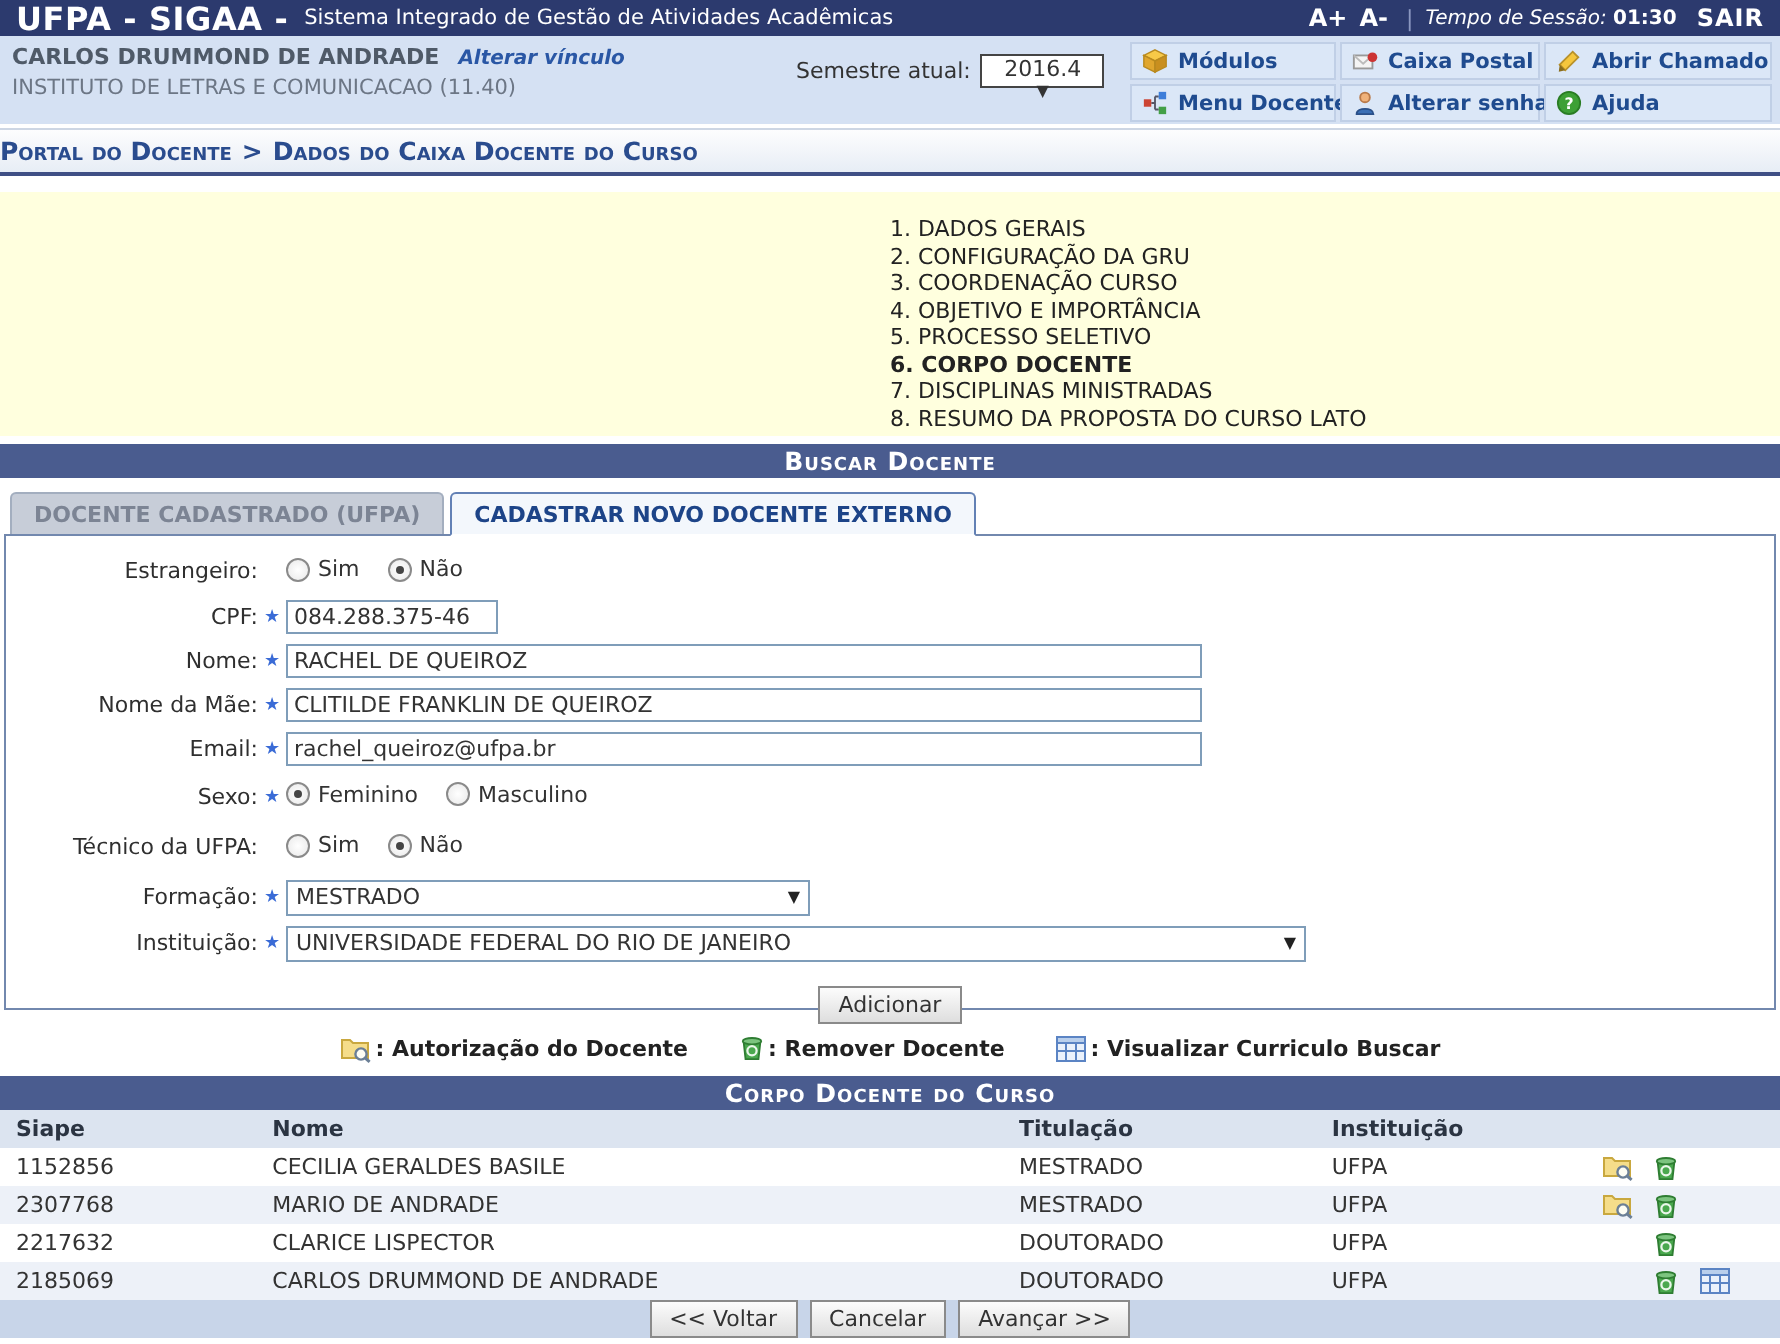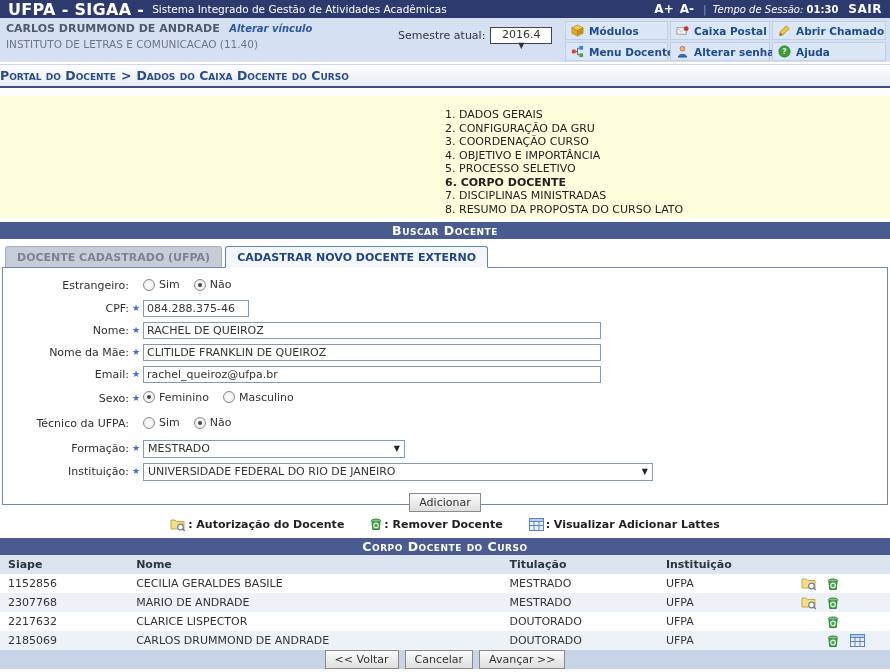--- a/index.html
+++ b/index.html
@@ -320,21 +320,21 @@
     <span class="legend-item">
       <span class="icon">
         <svg width="15" height="13" viewBox="0 0 15 13">
           <rect x="0.5" y="0.5" width="14" height="12" fill="#eaf1fb" stroke="#5b84c4"></rect>
           <rect x="0.5" y="0.5" width="14" height="3" fill="#b9cfec" stroke="#5b84c4"></rect>
           <line x1="5" y1="3.5" x2="5" y2="12.5" stroke="#5b84c4"></line>
           <line x1="10" y1="3.5" x2="10" y2="12.5" stroke="#5b84c4"></line>
           <line x1="0.5" y1="7.5" x2="14.5" y2="7.5" stroke="#5b84c4"></line>
         </svg>
       </span>
-      <span class="ltext">: Visualizar Adicionar Lattes</span>
+      <span class="ltext">: Visualizar Curriculo Buscar</span>
     </span>
   </div>
 
 <div class="section-bar bar-corpo">Corpo Docente do Curso</div>
 
 <table class="fac">
   <thead>
     <tr>
       <th class="col-siape">Siape</th>
       <th class="col-nome">Nome</th>

